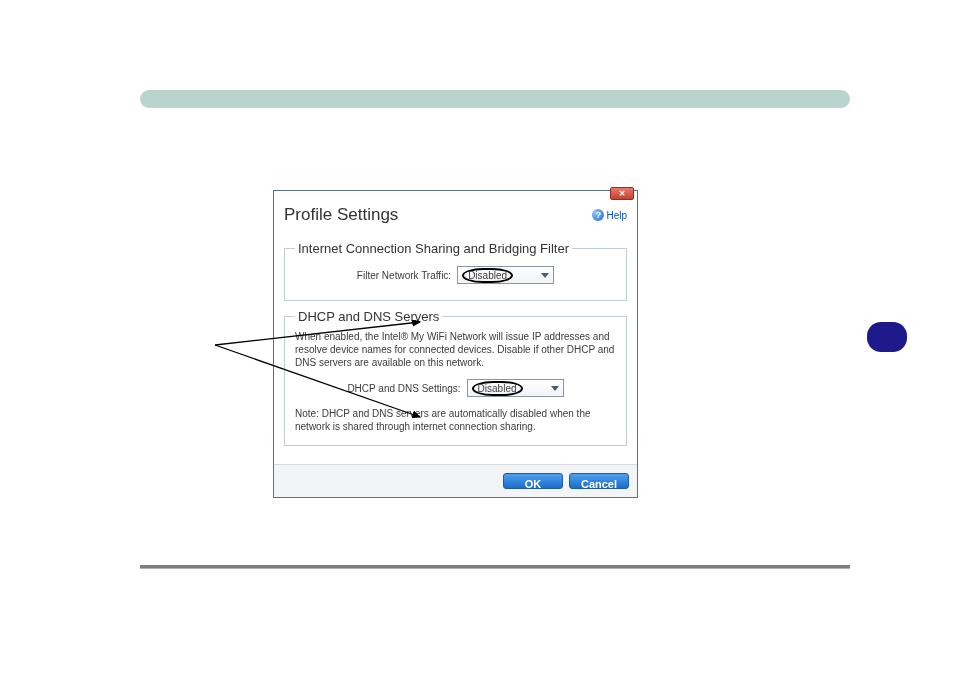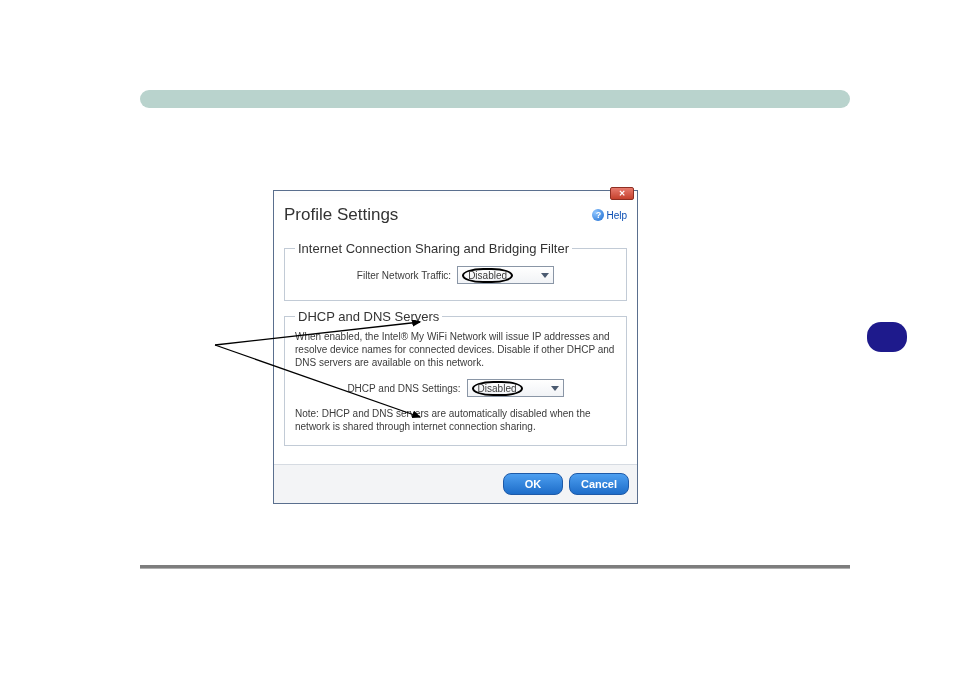--- a/index.html
+++ b/index.html
@@ -179,23 +179,23 @@
   .dlg-footer {
     display: flex;
     justify-content: flex-end;
     gap: 6px;
     padding: 8px 8px 8px 0;
     background: #f3f4f6;
     border-top: 1px solid #d6dbe2;
   }
   .btn {
     min-width: 60px;
-    height: 22px;
+    height: 16px;
     border: 1px solid #1e5aa8;
-    border-radius: 8px;
+    border-radius: 3px;
     background: linear-gradient(#4d9ff0,#1d6dc9);
     color: #fff;
     font-size: 11px;
     text-align: center;
     line-height: 20px;
     cursor: pointer;
     font-weight: 600;
   }
   
   .arrow-svg {

